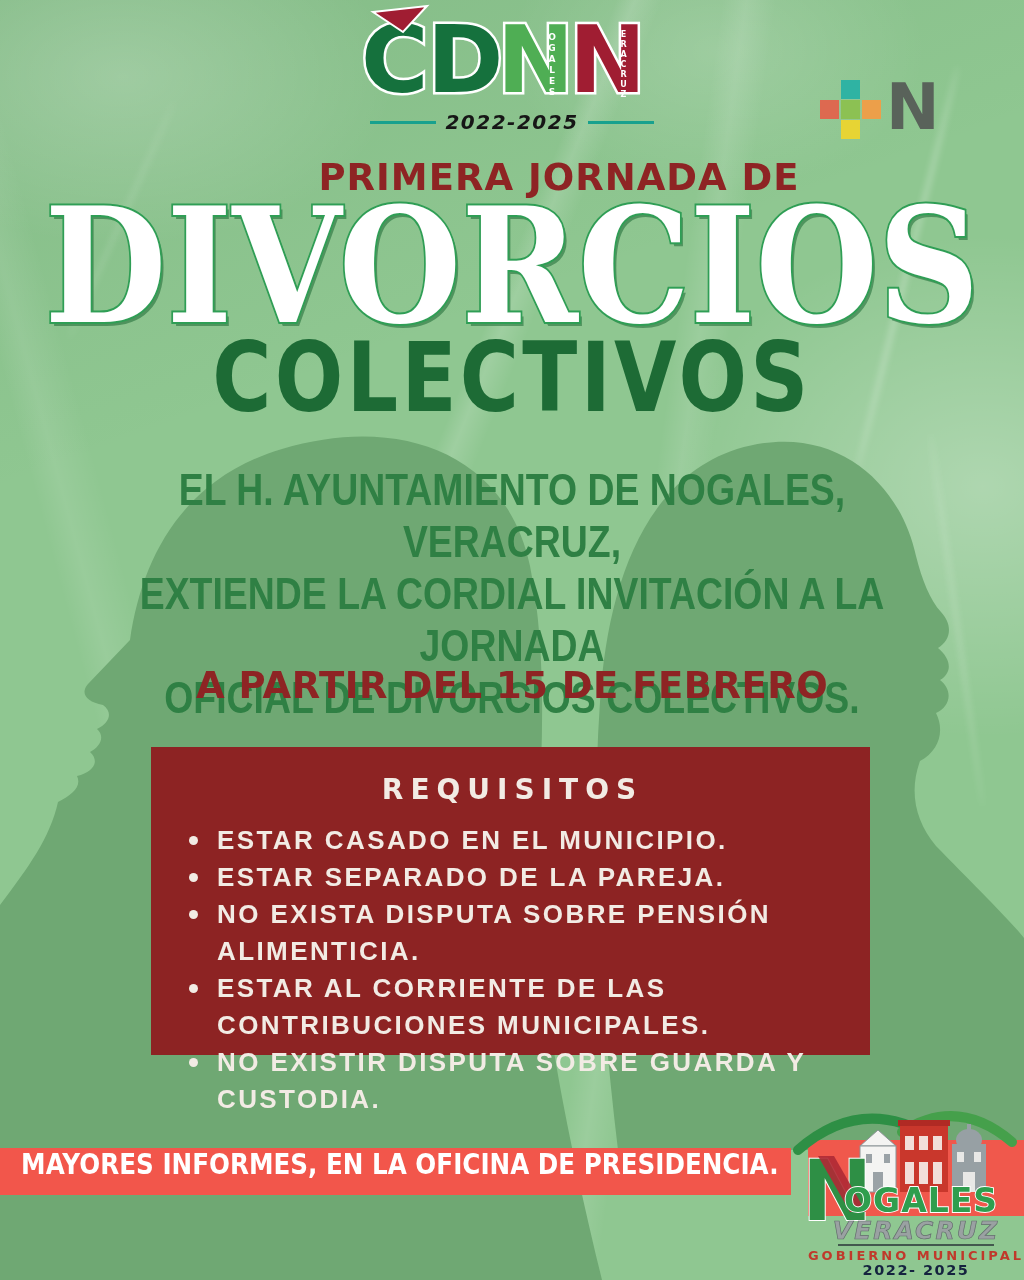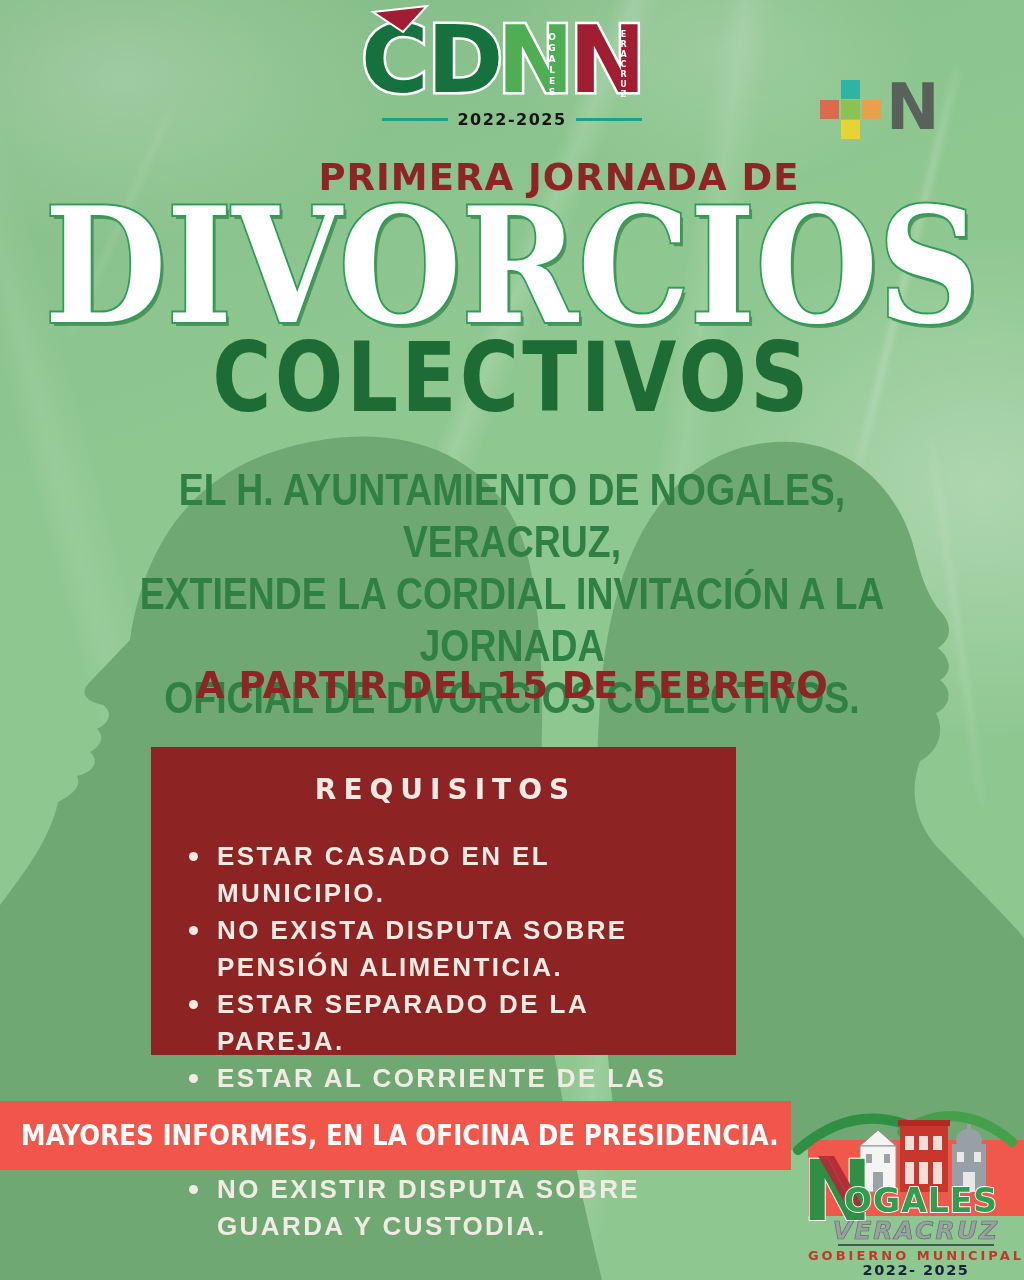--- a/index.html
+++ b/index.html
@@ -31,22 +31,22 @@
   .cdn { position:absolute; top:4px; left:50%; transform:translateX(-50%);
          width:310px; height:138px; }
   .cdn svg { position:absolute; left:0; top:0; }
   .cdn-vert { position:absolute; writing-mode:vertical-rl; text-orientation:upright;
               color:#fff; font-weight:bold; font-family:"DejaVu Sans",sans-serif; }
   .cdn-vert.n1 { left:190px; top:28px; font-size:9px; letter-spacing:1px; }
   .cdn-vert.n2 { left:262px; top:26px; font-size:8px; letter-spacing:1px; }
   .cdn-years { position:absolute; left:0; top:106px; width:100%;
                display:flex; align-items:center; justify-content:center; gap:9px; }
   .cdn-years .rule { width:66px; height:3px; background:#18a18e; }
-  .cdn-years .yrs { font-size:16px; font-weight:bold; color:#161616; letter-spacing:1.5px;
-                    font-family:"DejaVu Sans",sans-serif; }
+  .cdn-years .yrs { font-size:20px; font-weight:bold; color:#161616; letter-spacing:1.5px;
+                    font-family:"DejaVu Sans",sans-serif;font-style:italic; }
 
   
   .plusn { position:absolute; left:820px; top:80px; width:120px; height:62px; }
   .plusn .sq { position:absolute; width:19px; height:19px; }
   .sq.t { left:21px; top:0;    background:#2fb3a3; }
   .sq.l { left:0;    top:20px; background:#dd6950; }
   .sq.c { left:21px; top:20px; background:#8cc153; }
   .sq.r { left:42px; top:20px; background:#ec9f4a; }
   .sq.b { left:21px; top:40px; background:#e7d434; }
   .plusn .nletter { position:absolute; left:66px; top:-10px; font-size:64px; font-weight:bold;
@@ -63,34 +63,34 @@
 
   .invitation { position:absolute; top:464px; width:100%; text-align:center;
                 color:#2f8044; font-weight:bold; font-size:44px; line-height:52px;
                 transform:scaleX(.85); font-family:"Liberation Sans",sans-serif; }
 
   .date-line { position:absolute; top:664px; width:100%; text-align:center;
                font-size:37px; font-weight:bold; letter-spacing:.5px; color:#8e2424;
                font-family:"DejaVu Sans",sans-serif; }
 
   
-  .req-box { position:absolute; left:151px; top:747px; width:585px; height:308px;
+  .req-box { position:absolute; left:151px; top:747px; width:719px; height:308px;
              background:#8d2323; padding:26px 26px 0 30px; }
   .req-heading { text-align:center; color:#f2ebe4; font-size:28px; font-weight:bold;
                  letter-spacing:7px; font-family:"DejaVu Sans",sans-serif; }
-  .req-list { list-style:none; margin-top:32px; }
+  .req-list { list-style:none; margin-top:16px; }
   .req-list li { position:relative; padding-left:36px; color:#f2ebe4;
                  font-size:26px; font-weight:bold; letter-spacing:2.4px; line-height:37px;
                  font-family:"Liberation Sans",sans-serif; }
   .req-list li::before { content:''; position:absolute; left:8px; top:14px;
                  width:9px; height:9px; border-radius:50%; background:#f2ebe4; }
 
   
-  .footer-banner { position:absolute; left:0; top:1101px; width:791px; height:69px;
-                   background:#f2564b; display:flex; align-items:center; }
+  .footer-banner { position:absolute; left:0; top:1148px; width:791px; height:47px;
+                   background:#f2564b; display:flex; }
   .footer-banner span { display:inline-block; color:#fff; font-weight:bold; font-size:28px;
                    padding-left:24px; transform:scaleX(.88); transform-origin:left center;
                    white-space:nowrap; font-family:"DejaVu Sans",sans-serif; }
 
   
   .nlogo { position:absolute; left:780px; top:1088px; }
 </style>
 </head>
 <body>
 
@@ -172,22 +172,22 @@
     <div>EXTIENDE LA CORDIAL INVITACIÓN A LA JORNADA</div>
     <div>OFICIAL DE DIVORCIOS COLECTIVOS.</div>
   </div>
 
   <div class="date-line">A PARTIR DEL 15 DE FEBRERO</div>
 
   <div class="req-box">
     <div class="req-heading">REQUISITOS</div>
     <ul class="req-list">
       <li>ESTAR CASADO EN EL MUNICIPIO.</li>
+      <li>ESTAR SEPARADO DE LA PAREJA.</li>
       <li>NO EXISTA DISPUTA SOBRE PENSIÓN ALIMENTICIA.</li>
-      <li>ESTAR SEPARADO DE LA PAREJA.</li>
       <li>ESTAR AL CORRIENTE DE LAS CONTRIBUCIONES MUNICIPALES.</li>
       <li>NO EXISTIR DISPUTA SOBRE GUARDA Y CUSTODIA.</li>
     </ul>
   </div>
 
   <div class="footer-banner">
     <span>MAYORES INFORMES, EN LA OFICINA DE PRESIDENCIA.</span>
   </div>
 
   <svg class="nlogo" width="244" height="190" viewBox="0 0 244 190">

